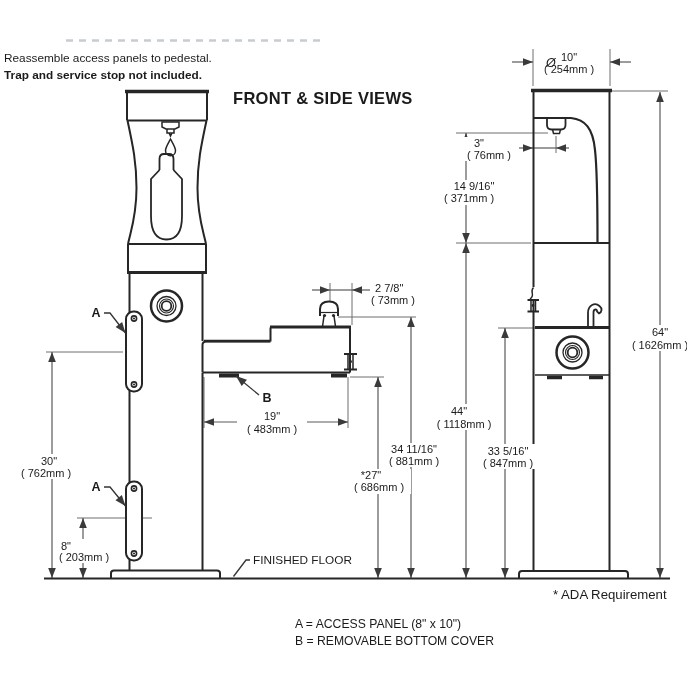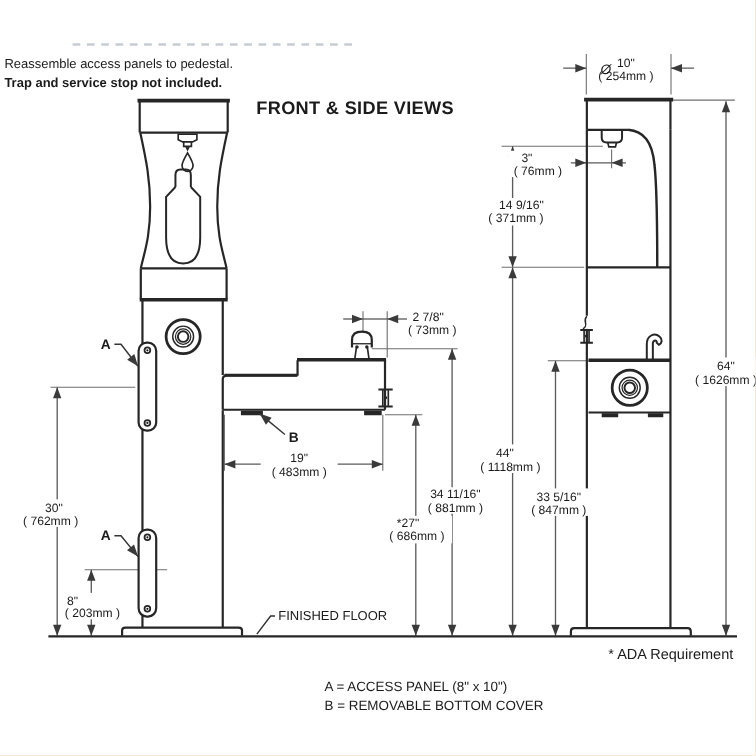--- a/index.html
+++ b/index.html
@@ -1,16 +1,16 @@
 <!DOCTYPE html>
 <html><head>
 <meta charset="utf-8">
 <style>
   html,body{margin:0;padding:0;background:#ffffff;}
-  .wrap{position:relative;width:687px;height:687px;background:#fdba74;overflow:hidden;}
+  .wrap{position:relative;width:687px;height:687px;background:#0369a1;overflow:hidden;}
   svg{display:block;}
   text{font-family:"Liberation Sans","DejaVu Sans",sans-serif;fill:#1b1b1b;}
   .dim{font-size:11px;}
   .dimSym{font-size:12.5px;font-style:italic;}
   .note{font-size:11.8px;}
   .noteBold{font-size:11.8px;font-weight:bold;}
   .title{font-size:16.5px;font-weight:bold;letter-spacing:.3px;}
   .legend{font-size:12.2px;}
   .ada{font-size:13.2px;}
   .lbl{font-size:12.5px;font-weight:600;}

